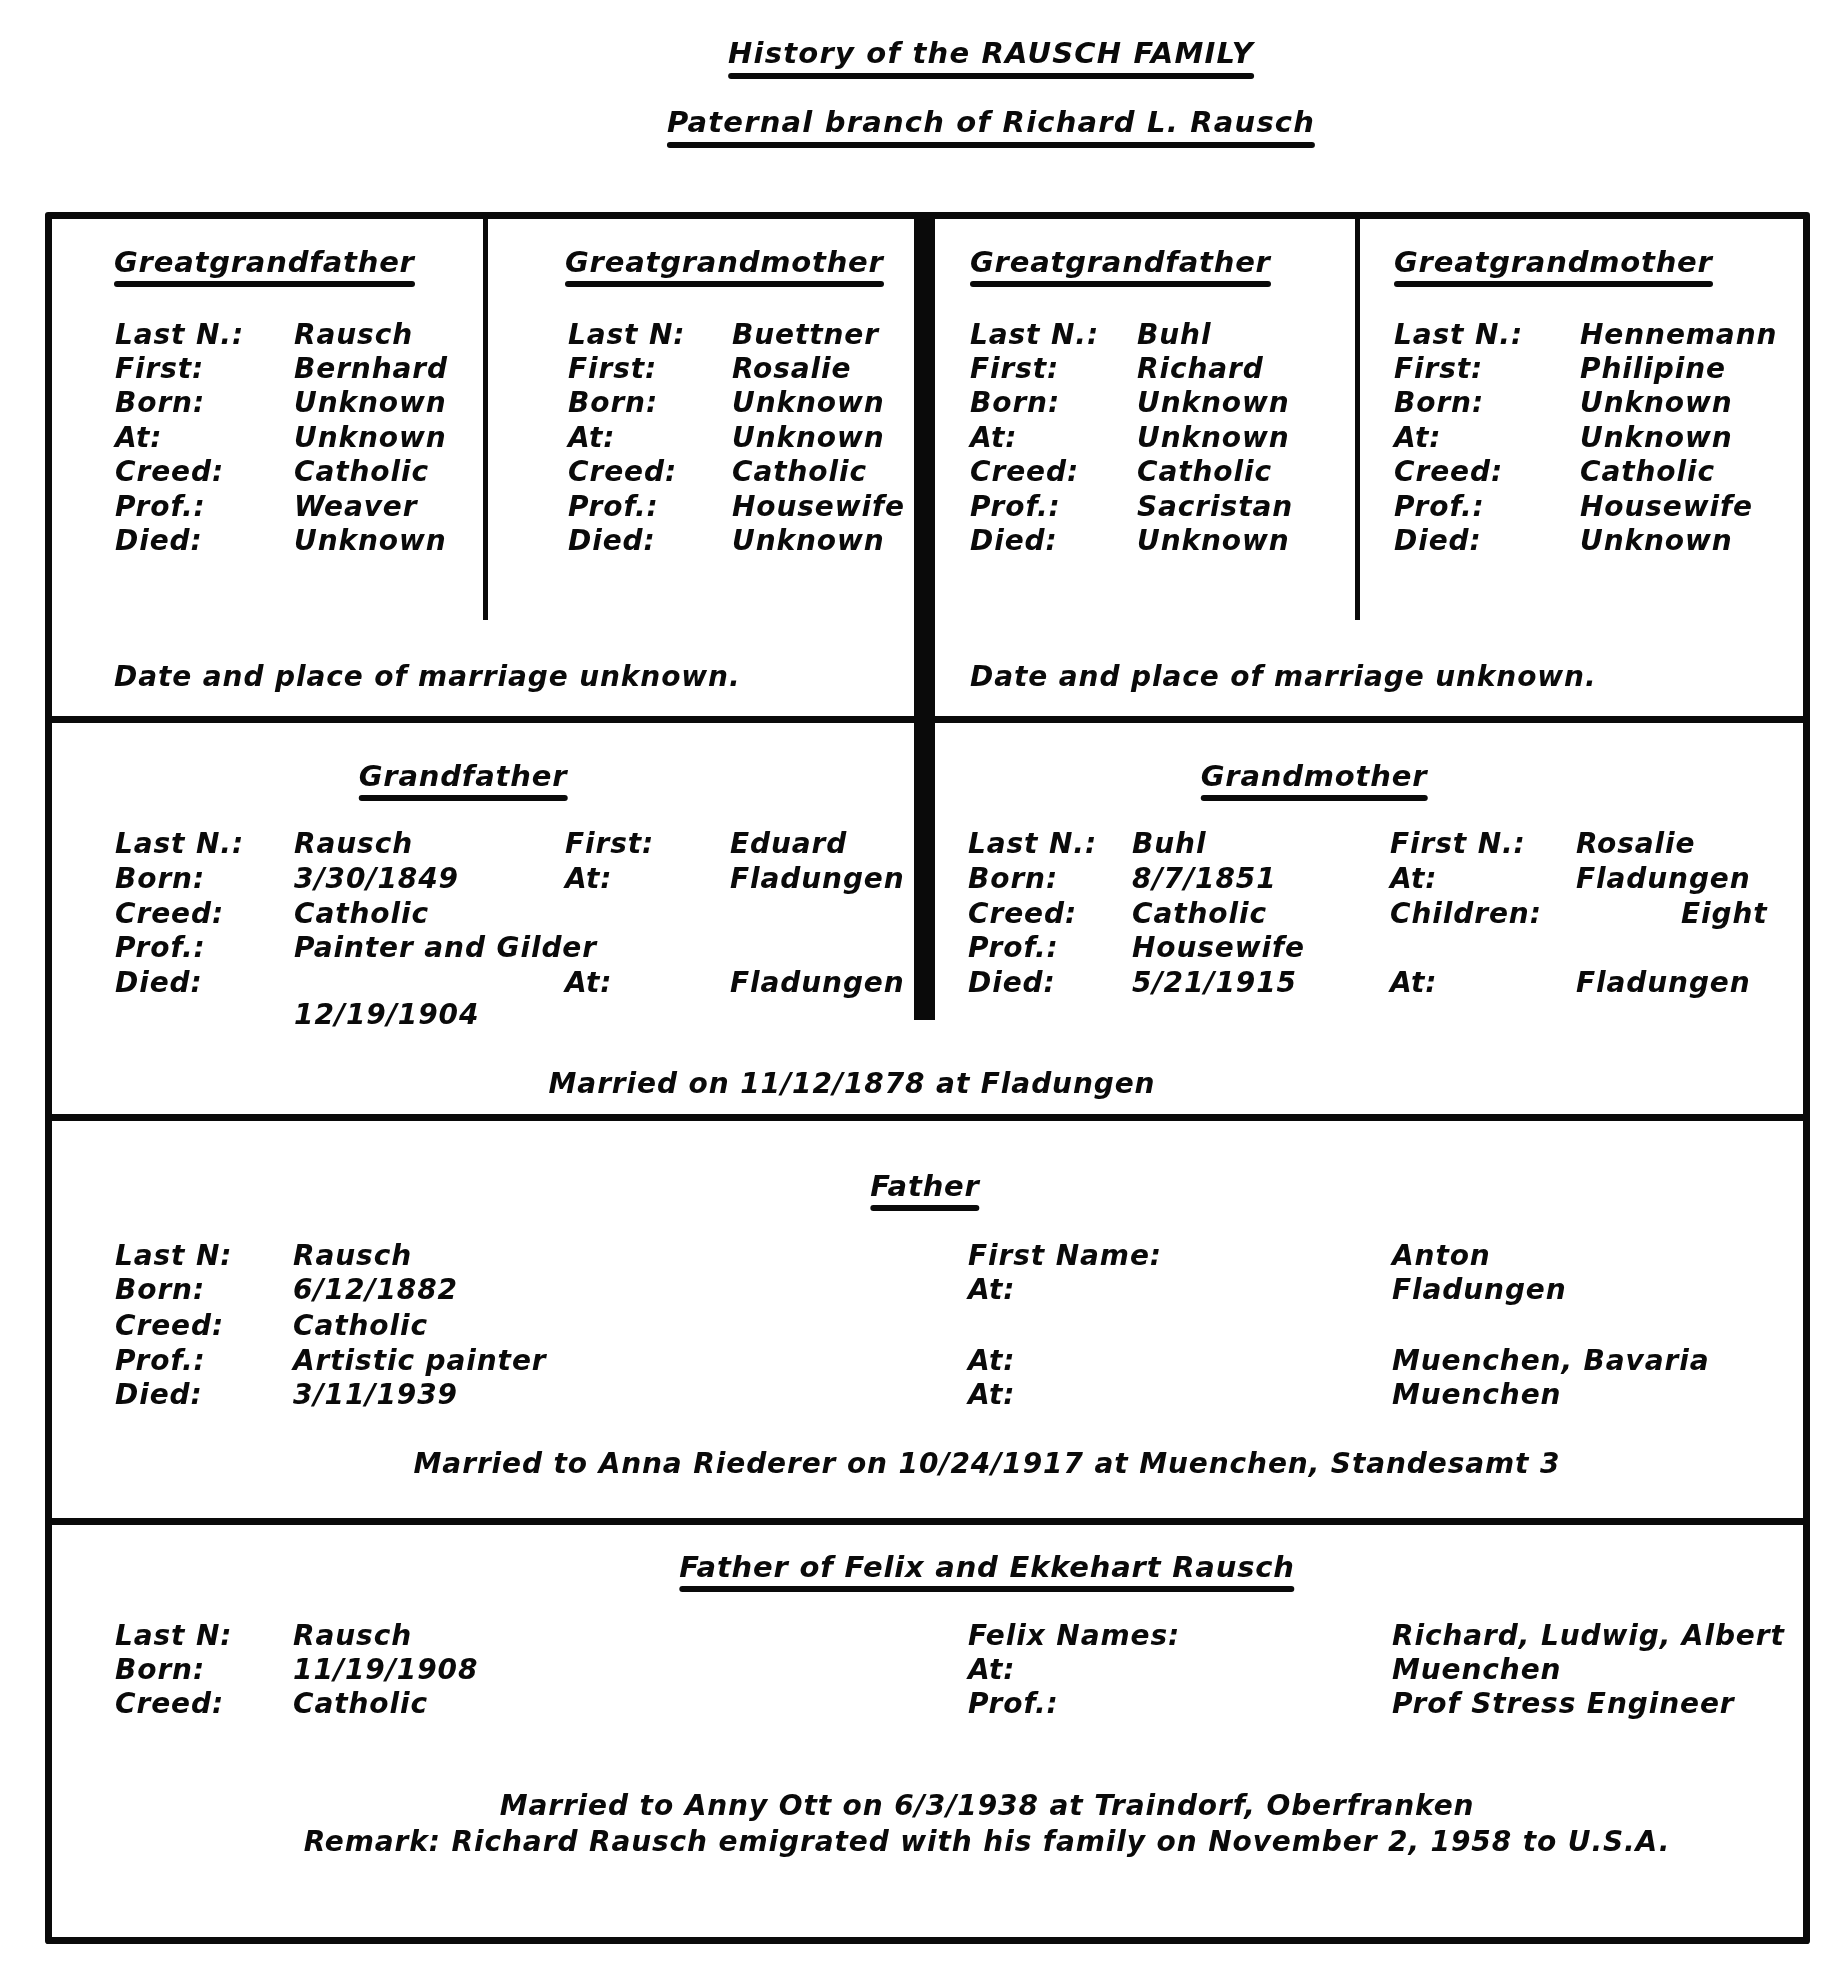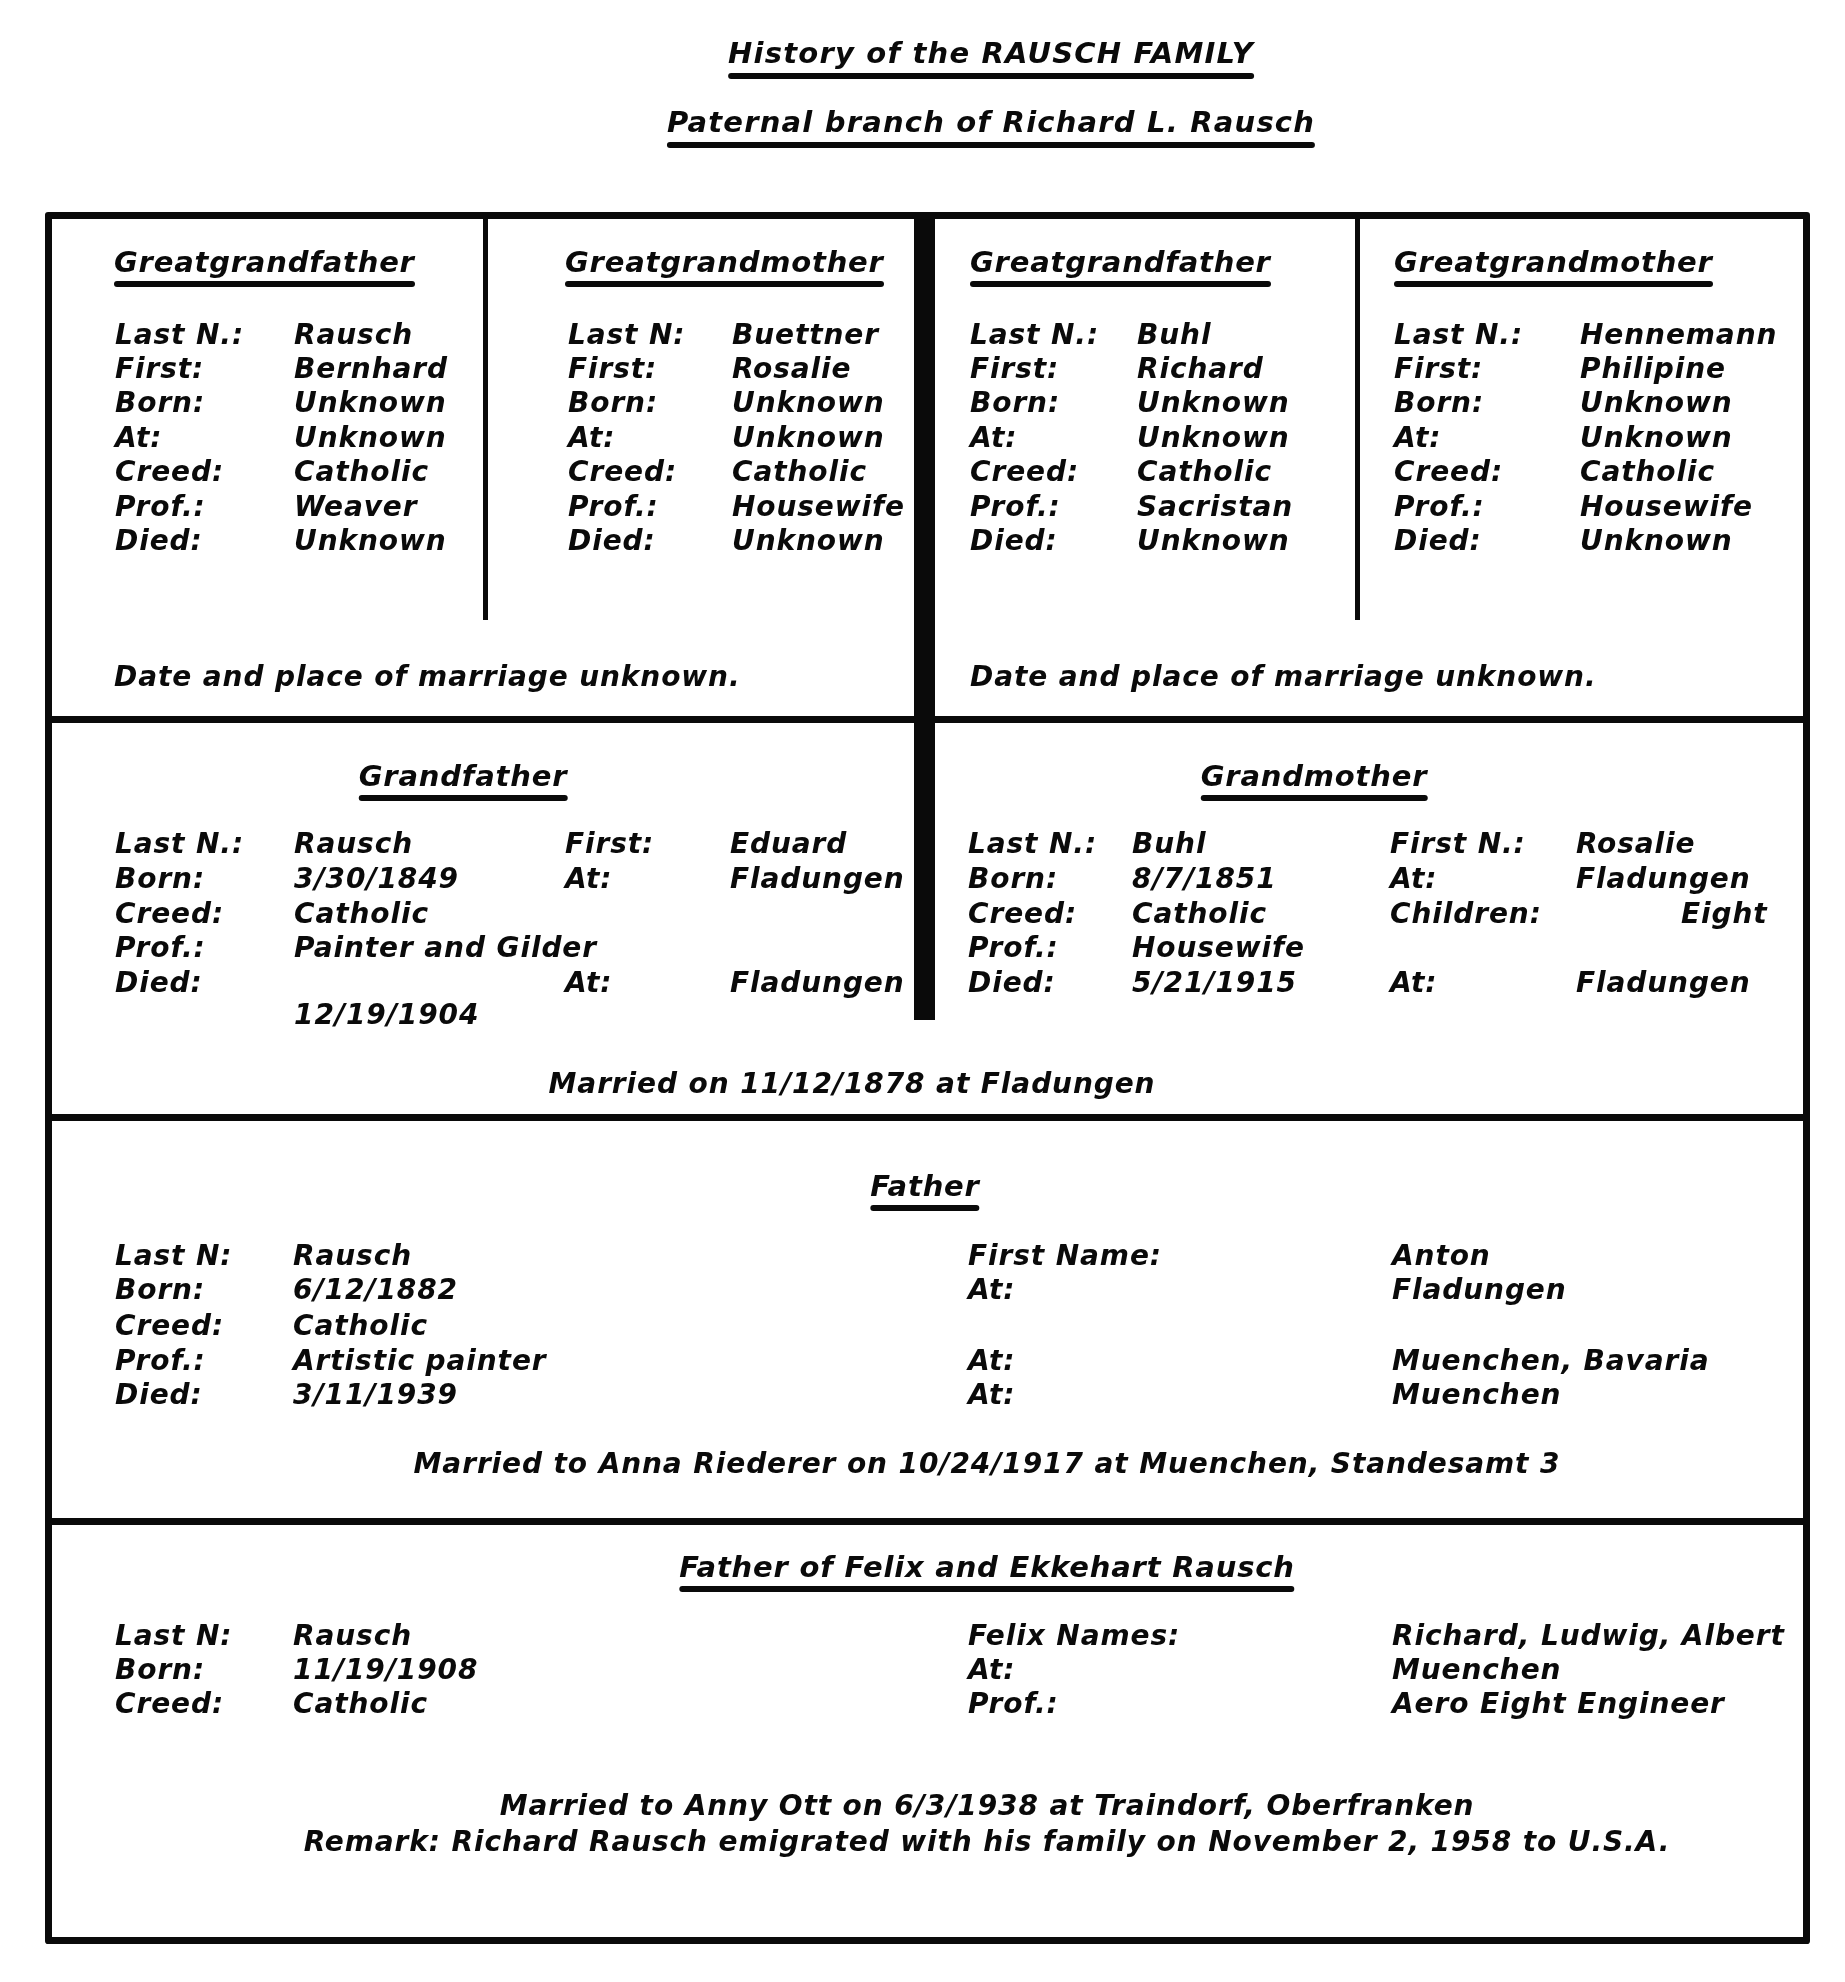--- a/index.html
+++ b/index.html
@@ -214,17 +214,17 @@
     <div class="abs txt" style="left: 293px; top: 1619px;">Rausch</div>
     <div class="abs txt" style="left: 968px; top: 1619px;">Felix Names:</div>
     <div class="abs txt" style="left: 1392px; top: 1619px;">Richard, Ludwig, Albert</div>
     <div class="abs txt" style="left: 115px; top: 1653px;">Born:</div>
     <div class="abs txt" style="left: 293px; top: 1653px;">11/19/1908</div>
     <div class="abs txt" style="left: 968px; top: 1653px;">At:</div>
     <div class="abs txt" style="left: 1392px; top: 1653px;">Muenchen</div>
     <div class="abs txt" style="left: 115px; top: 1687px;">Creed:</div>
     <div class="abs txt" style="left: 293px; top: 1687px;">Catholic</div>
     <div class="abs txt" style="left: 968px; top: 1687px;">Prof.:</div>
-    <div class="abs txt" style="left: 1392px; top: 1687px;">Aero Eight Engineer</div>
+    <div class="abs txt" style="left: 1392px; top: 1687px;">Prof Stress Engineer</div>
   </div>
 <div class="abs txt center" style="left:987px; top:1789px;">Married to Anny Ott on 6/3/1938 at Traindorf, Oberfranken</div>
 <div class="abs txt center" style="left:987px; top:1825px;">Remark:  Richard Rausch emigrated with his family on November 2, 1958 to U.S.A.</div>
 
 
 </body></html>

